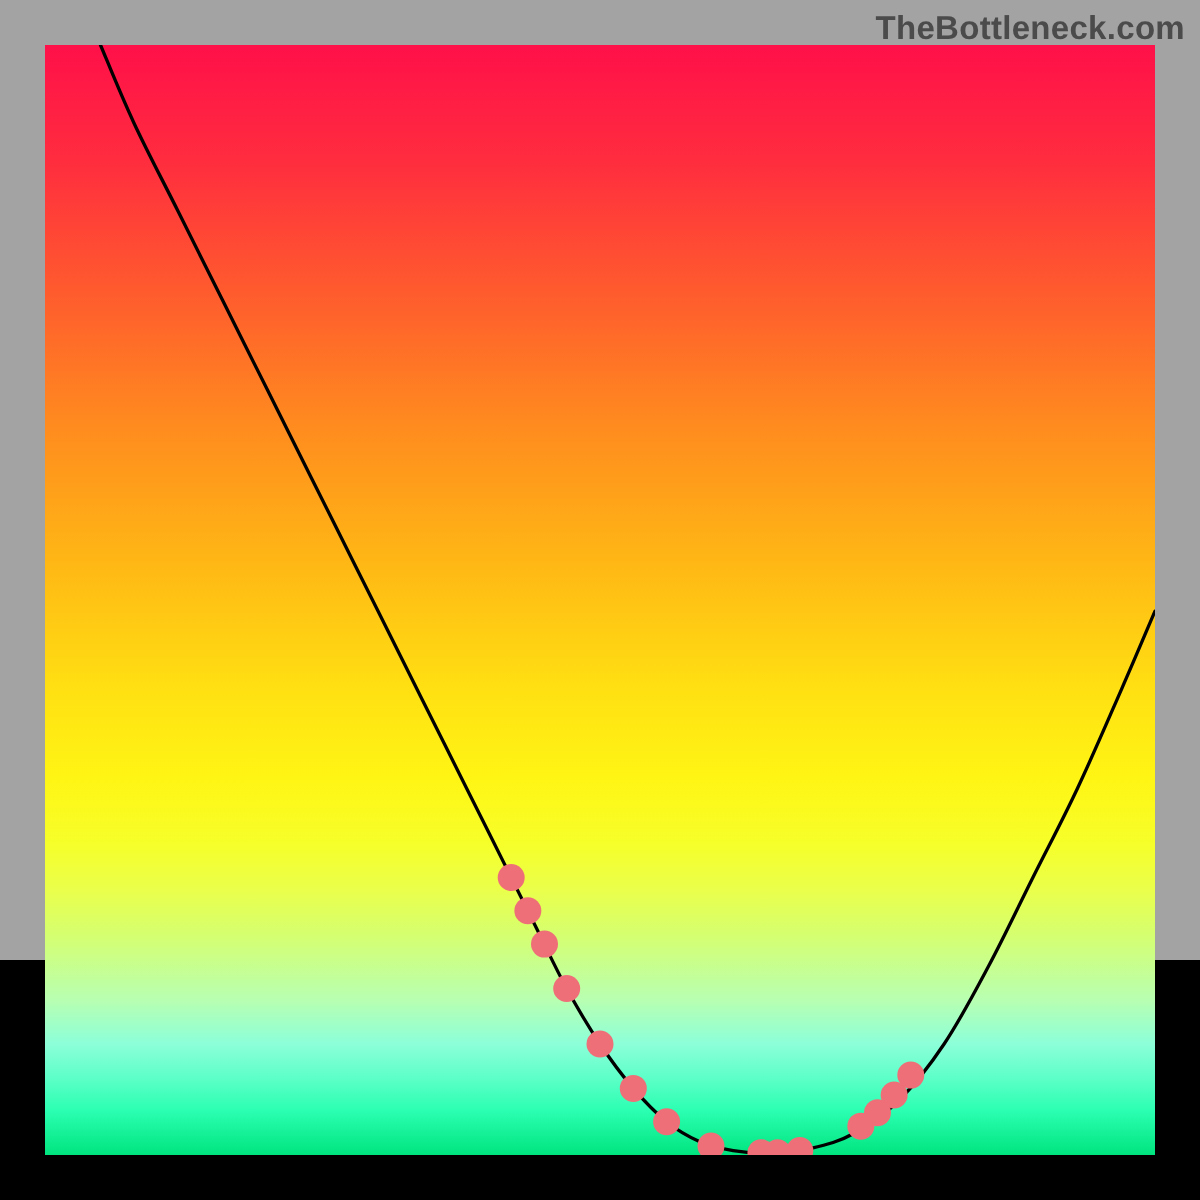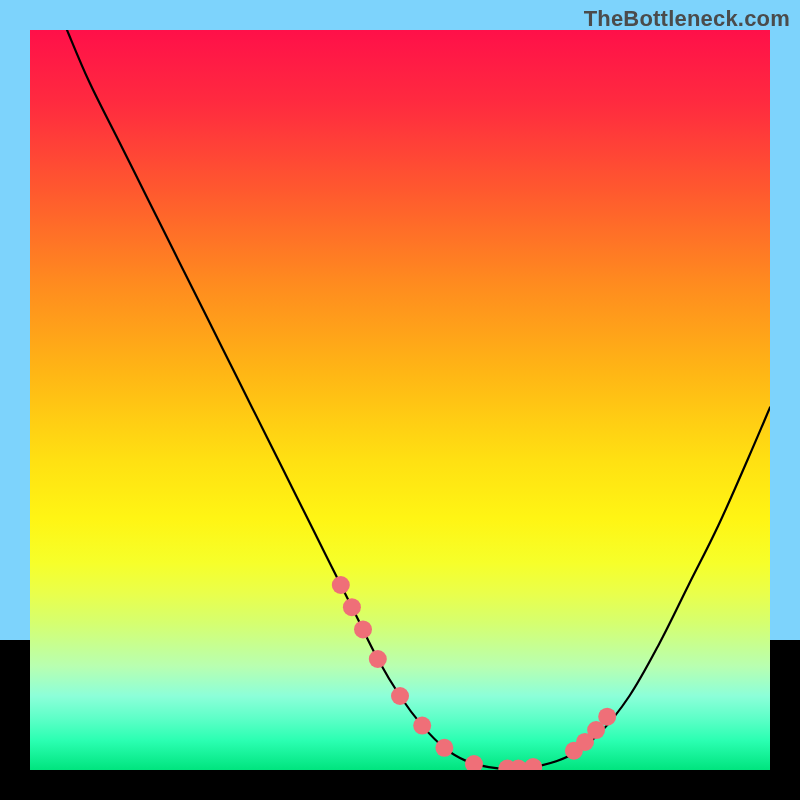--- a/index.html
+++ b/index.html
@@ -8,21 +8,21 @@
     width: 800px;
     height: 800px;
     background: #000;
     overflow: hidden;
     font-family: Arial, Helvetica, sans-serif;
   }
   .frame {
     position: relative;
     width: 800px;
     height: 640px;
-    background: #7dd3fc;
+    background: #a3a3a3;
   }
   .plot-area {
     position: absolute;
     left: 30px;
     top: 30px;
     width: 740px;
     height: 740px;
   }
   .gradient-bg {
     position: absolute;

